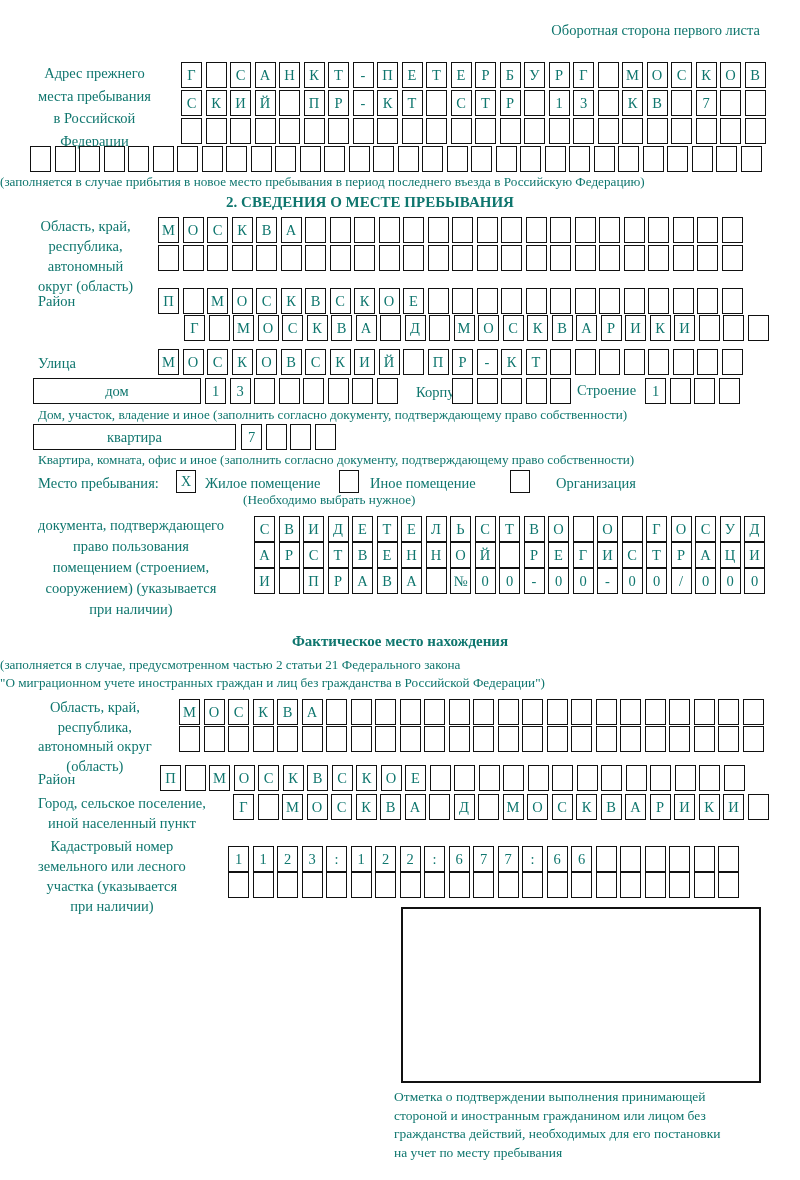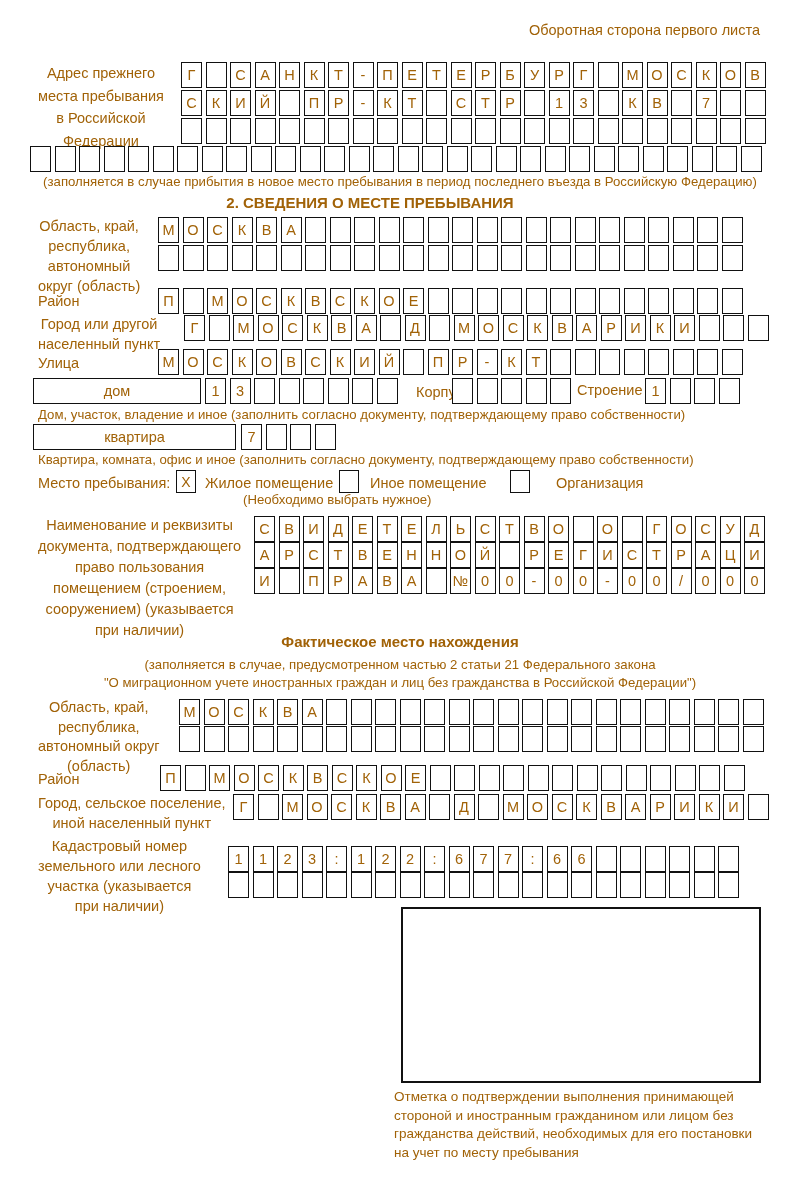--- a/index.html
+++ b/index.html
@@ -1,27 +1,27 @@
 <!DOCTYPE html>
 <html lang="ru"><head>
 <meta charset="utf-8">
 <style>
   html,body{margin:0;padding:0;background:#fff;}
   .page{
     position:relative;
     width:790px;height:1180px;
     background:#fff;
-    font-family:Liberation Sans, sans-serif;
-    color:#a16207;
+    font-family:Liberation Serif, serif;
+    color:#0f766e;
     overflow:hidden;
   }
   .lbl{position:absolute;font-size:14.5px;line-height:22px;}
   .lbl div{white-space:nowrap;text-align:center;}
   .caption{position:absolute;font-size:13.2px;white-space:nowrap;}
-  .center{left:0;width:800px;text-align:center;}
+  .center{left:0;width:800px;}
   .heading{position:absolute;font-weight:bold;font-size:15px;text-align:center;white-space:nowrap;}
   .cellrow{position:absolute;display:flex;gap:3.5px;}
   .cell{
     box-sizing:border-box;
     width:21px;height:26px;
     border:1.6px solid #111;
     display:flex;align-items:center;justify-content:center;
     font-size:14.5px;line-height:1;
     background:#fff;
   }
@@ -252,24 +252,20 @@
       <span class="cell"></span>
       <span class="cell"></span>
       <span class="cell"></span>
       <span class="cell"></span>
       <span class="cell"></span>
       <span class="cell"></span>
       <span class="cell"></span>
       <span class="cell"></span>
     </div>
 
-  <div class="lbl" style="left:38px;top:314px;line-height:20px">
-    <div>Город или другой</div>
-    <div>населенный пункт</div>
-  </div>
   <div class="cellrow" style="left:184px;top:315px">
       <span class="cell">Г</span>
       <span class="cell"></span>
       <span class="cell">М</span>
       <span class="cell">О</span>
       <span class="cell">С</span>
       <span class="cell">К</span>
       <span class="cell">В</span>
       <span class="cell">А</span>
       <span class="cell"></span>
@@ -358,21 +354,20 @@
   <div class="lbl" style="left:38px;top:472px">Место пребывания:</div>
   <div class="cb" style="left:176px;top:470px">X</div>
   <div class="lbl" style="left:205px;top:472px">Жилое помещение</div>
   <div class="cb" style="left:339px;top:470px"></div>
   <div class="lbl" style="left:370px;top:472px">Иное помещение</div>
   <div class="cb" style="left:510px;top:470px"></div>
   <div class="lbl" style="left:556px;top:472px">Организация</div>
   <div class="caption" style="left:243px;top:492px">(Необходимо выбрать нужное)</div>
 
   <div class="lbl" style="left:38px;top:515px;line-height:21px">
-    <div>Наименование и реквизиты</div>
     <div>документа, подтверждающего</div>
     <div>право пользования</div>
     <div>помещением (строением,</div>
     <div>сооружением) (указывается</div>
     <div>при наличии)</div>
   </div>
   <div class="cellrow" style="left:254px;top:516px">
       <span class="cell">С</span>
       <span class="cell">В</span>
       <span class="cell">И</span>

